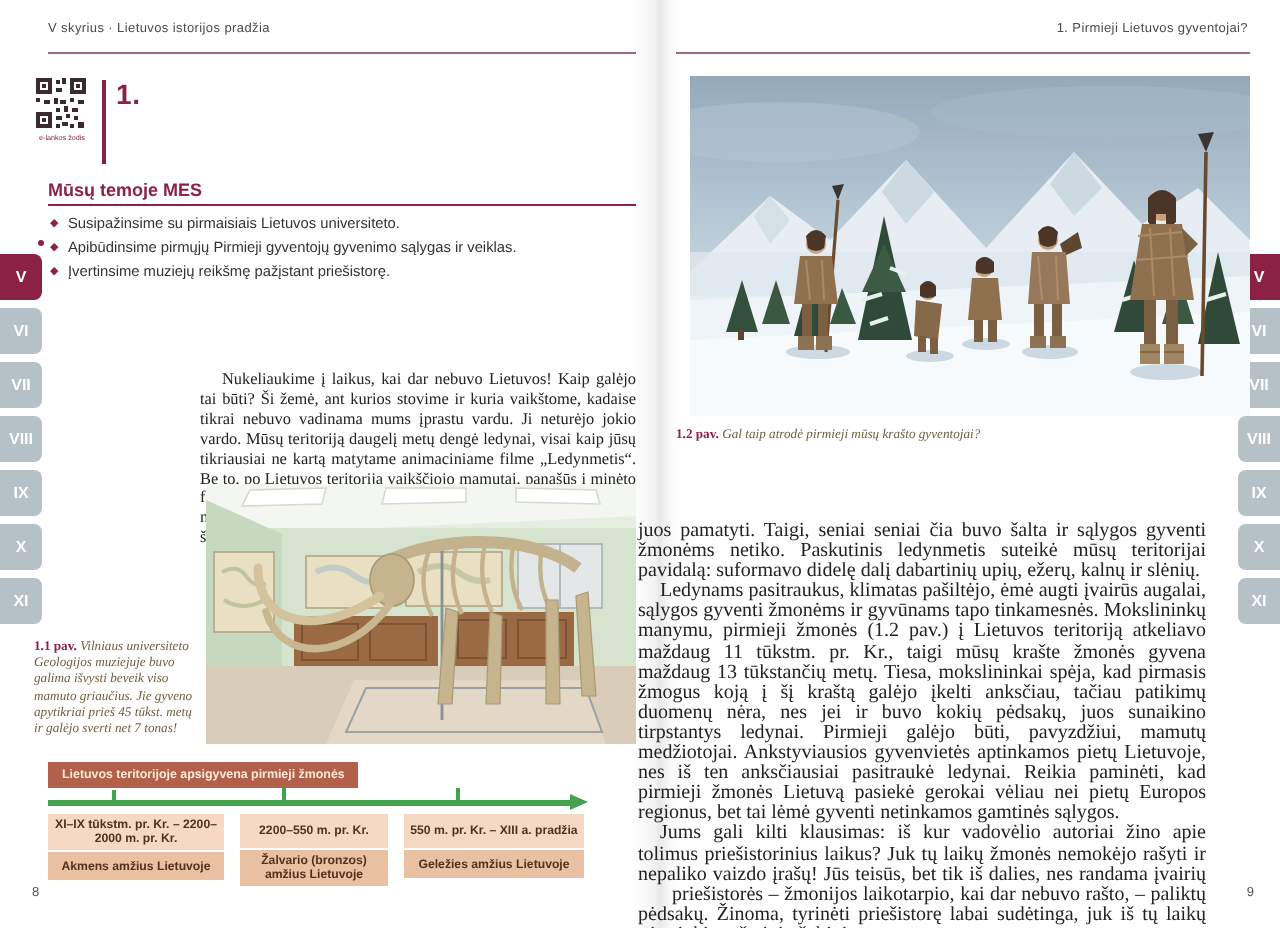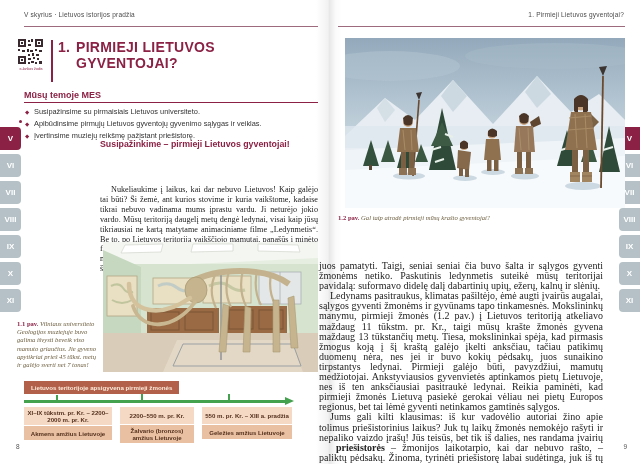--- a/index.html
+++ b/index.html
@@ -65,21 +65,21 @@
                  padding:2px 3px;min-height:10px;display:flex;align-items:center;justify-content:center;line-height:7px;}
   .tl-b1{left:24px;width:88px;} .tl-b2{left:120px;width:74px;} .tl-b3{left:202px;width:90px;}
   .pagenum{position:absolute;top:443px;font-size:6.5px;color:#555;}
   .pagenum.p8{left:16px;} .pagenum.p9{right:13px;}
   
   .fig2{position:absolute;left:345px;top:38px;width:280px;height:170px;}
   .cap2{position:absolute;left:338px;top:214px;width:287px;}
   .right-text{position:absolute;left:319px;top:227px;width:284px;font-size:10px;line-height:10.1px;}
   .right-text p{margin:0;}
   .right-text p.ind{text-indent:11px;}
-  .bold-term{font-weight:bold;padding-left:17px;}
+  .bold-term{font-weight:normal;padding-left:17px;}
   svg{display:block;}
 </style>
 </head>
 <body>
 
 <div id="book">
   <div class="gutter"></div>
 
   <div class="runhead left">V skyrius · Lietuvos istorijos pradžia</div>
   <div class="headrule left"></div>
@@ -140,41 +140,39 @@
           <rect x="18" y="24" width="2" height="2"></rect>
           <rect x="22" y="23" width="3" height="3"></rect>
       </g>
     </svg>
   </div>
   <div class="qr-caption">e-lankos žodis</div>
   <div class="title-vrule"></div>
 
   <div class="title">
     <span class="num">1.</span>
-    <span class="txt">PIRMIEJI LIETUVOS GYVENTOJAI?</span>
   </div>
 
   <div class="intro-heading">Mūsų temoje MES</div>
   <div class="intro-rule"></div>
   <div class="bullets">
     <div class="bullet-row">
       <span class="bullet-marker">◆</span>
       <span class="bullet-text">Susipažinsime su pirmaisiais Lietuvos universiteto.</span>
     </div>
     <div class="bullet-row">
       <span class="bullet-marker">◆</span>
-      <span class="bullet-text">Apibūdinsime pirmųjų Lietuvos gyventojų gyvenimo sąlygas ir veiklas.</span>
+      <span class="bullet-text">Apibūdinsime pirmųjų Pirmieji gyventojų gyvenimo sąlygas ir veiklas.</span>
     </div>
     <div class="bullet-row">
       <span class="bullet-marker">◆</span>
       <span class="bullet-text">Įvertinsime muziejų reikšmę pažįstant priešistorę.</span>
     </div>
   </div>
 
-  <div class="section-heading">Susipažinkime – pirmieji Lietuvos gyventojai!</div>
   <div class="body-par left-par">Nukeliaukime į laikus, kai dar nebuvo Lietuvos! Kaip galėjo tai būti? Ši žemė, ant kurios stovime ir kuria vaikštome, kadaise tikrai nebuvo vadinama mums įprastu vardu. Ji neturėjo jokio vardo. Mūsų teritoriją daugelį metų dengė ledynai, visai kaip jūsų tikriausiai ne kartą matytame animaciniame filme „Ledynmetis“. Be to, po Lietuvos teritoriją vaikščiojo mamutai, panašūs į minėto filmo mamutus. Jų kaulų rasta mūsų šalies vietovėse, o įvairūs muziejai eksponuoja mamutų griaučių dalis (1.1 pav.), todėl šiandien galite</div>
 
   <div class="fig1">
     <svg viewBox="0 0 215 130" width="215" height="130">
       <rect width="215" height="130" fill="#e6eee1"></rect>
       <polygon points="0,0 215,0 215,16 0,26" fill="#f4f6f1"></polygon>
       <polygon points="22,3 60,2 58,10 18,11" fill="#ffffff" stroke="#d6dad2" stroke-width="0.8"></polygon>
       <polygon points="90,2 130,2 130,9 88,10" fill="#ffffff" stroke="#d6dad2" stroke-width="0.8"></polygon>
       <polygon points="155,2 195,3 197,10 155,9" fill="#ffffff" stroke="#d6dad2" stroke-width="0.8"></polygon>
       <rect x="0" y="22" width="215" height="70" fill="#d6e4cf"></rect>

